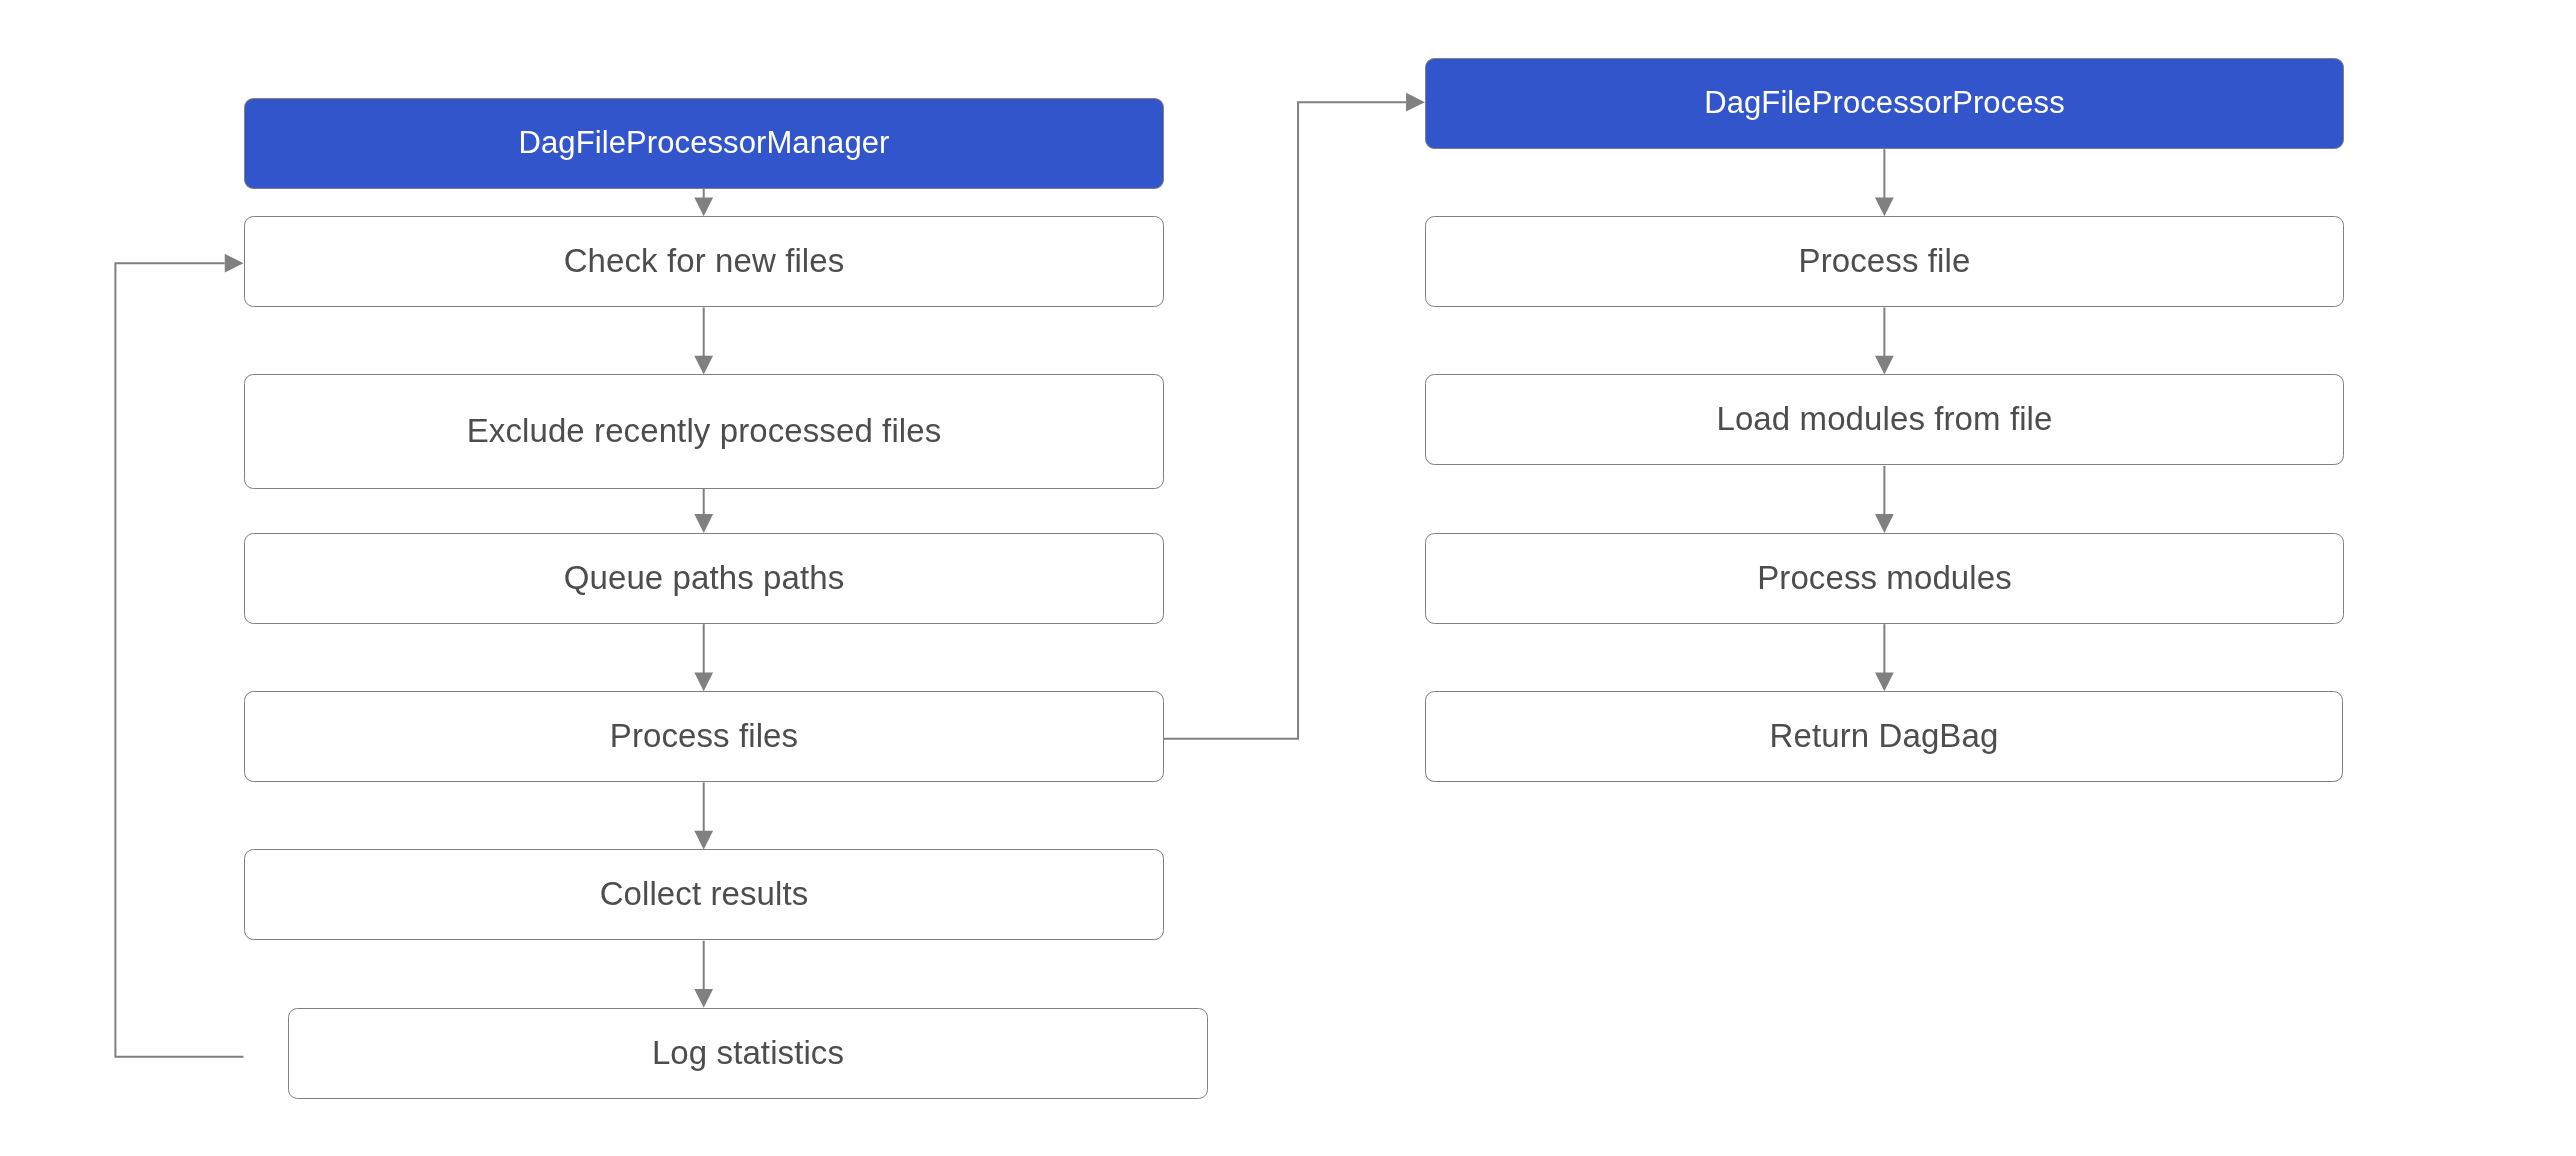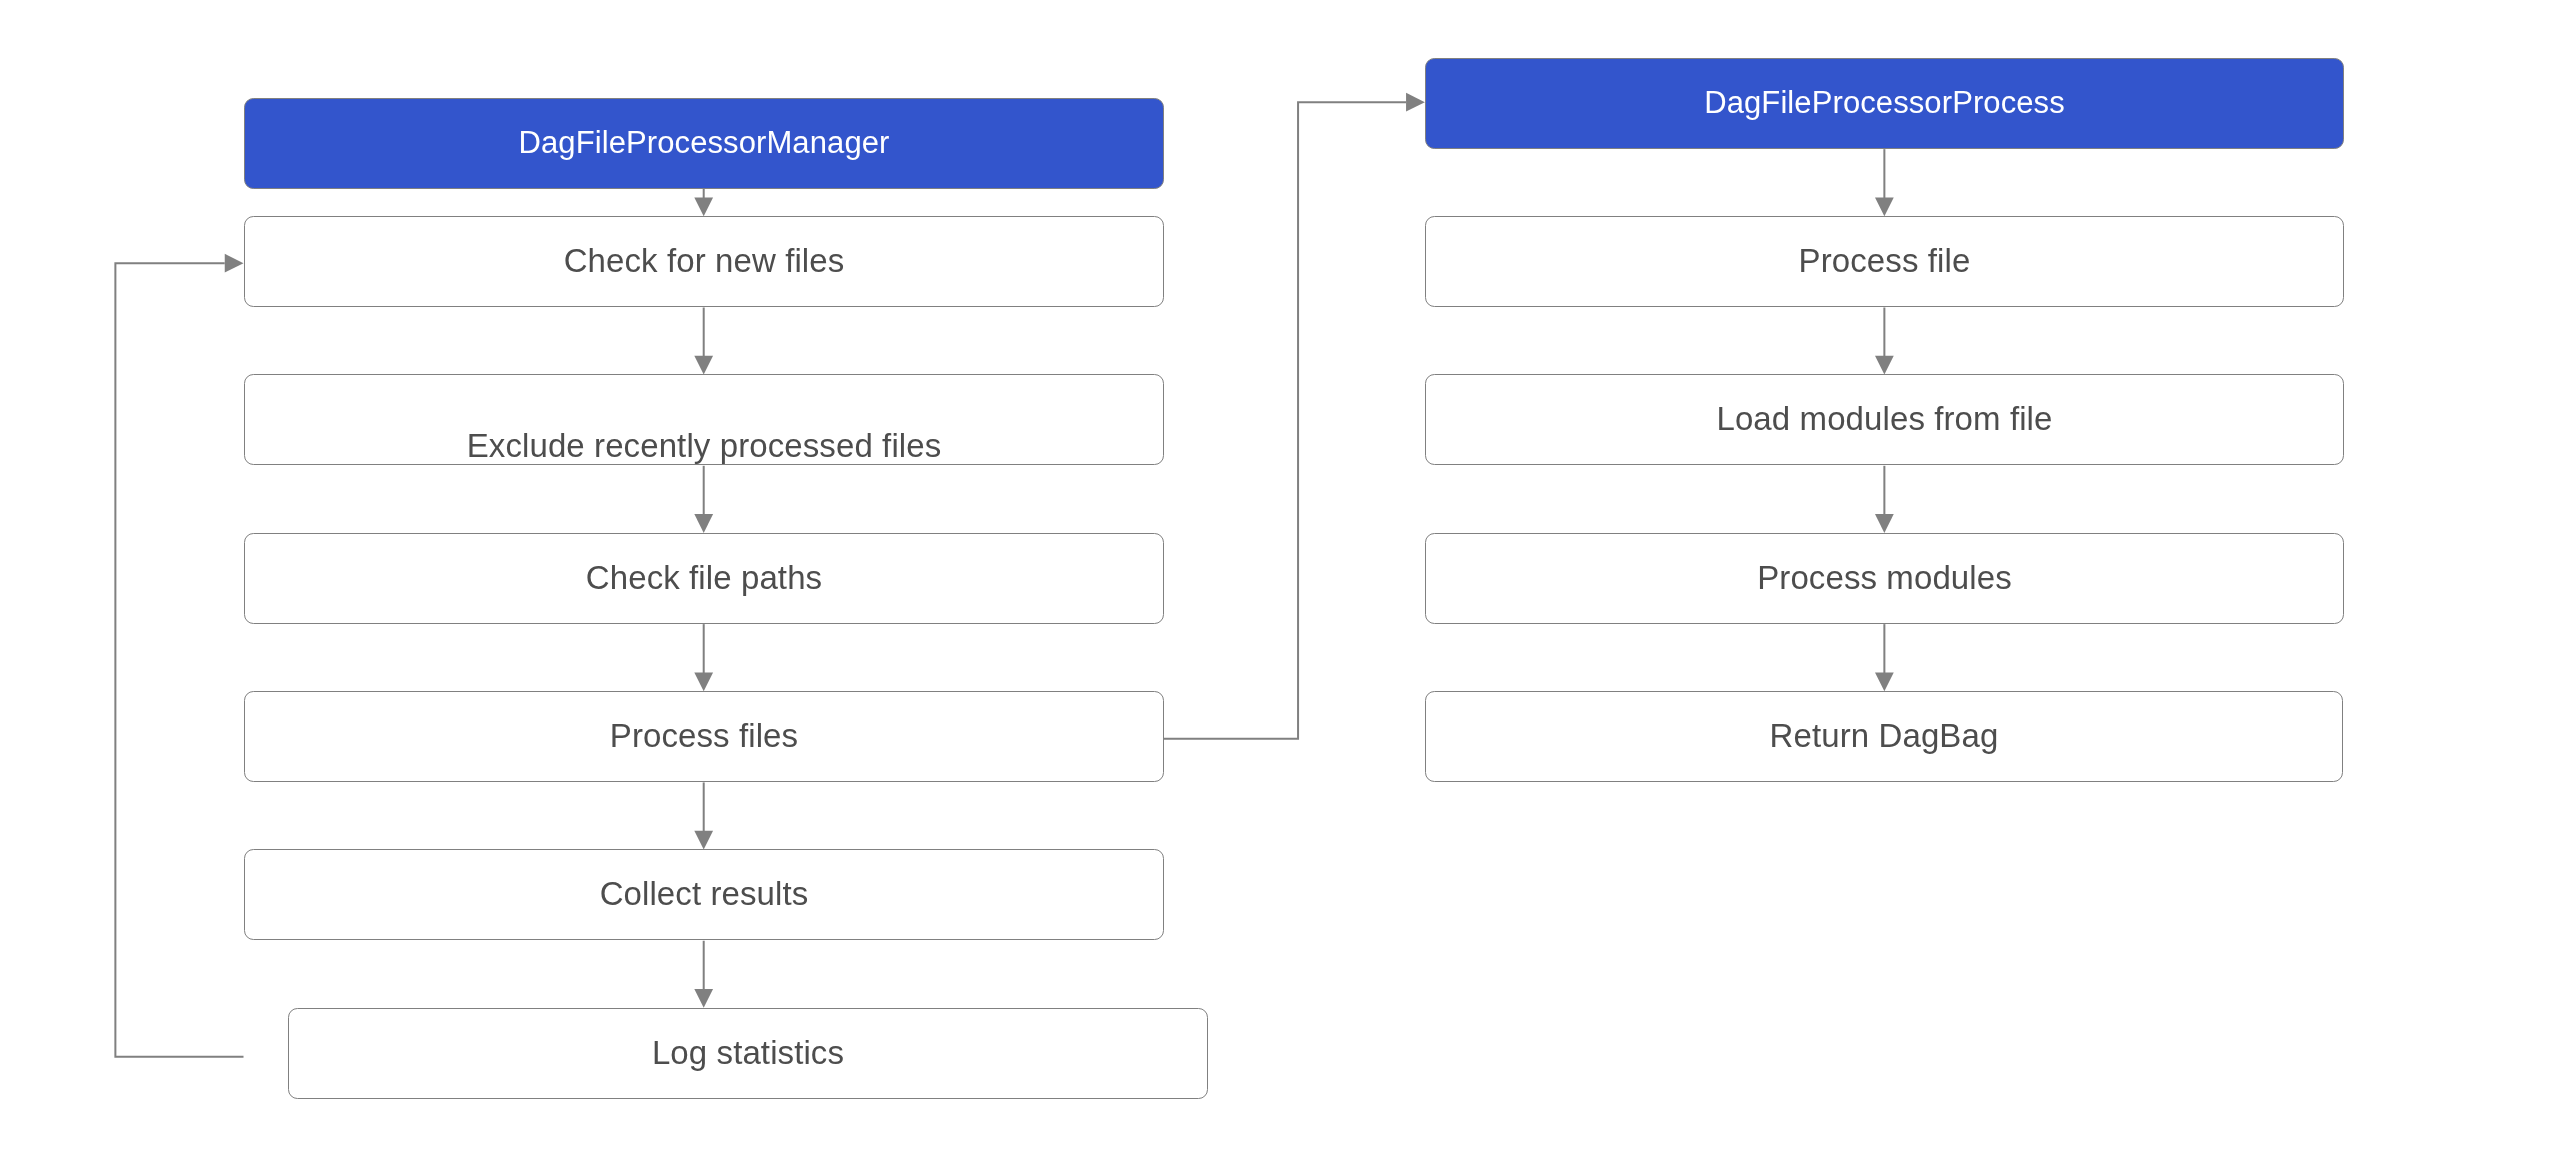--- a/index.html
+++ b/index.html
@@ -124,26 +124,26 @@
   </svg>
 
   <div class="node node-header" style="left:244px; top:58px; width:920px; height:91px;margin-top:40px;">
     <span class="node-label">DagFileProcessorManager</span>
   </div>
 
   <div class="node node-step" style="left:244px; top:216px; width:920px; height:91px;">
     <span class="node-label">Check for new files</span>
   </div>
 
-  <div class="node node-step" style="left:244px; top:374px; width:920px; height:91px;align-items:flex-end;">
+  <div class="node node-step" style="left:244px; top:374px; width:920px; height:115px;">
     <span class="node-label">Exclude recently processed files</span>
   </div>
 
   <div class="node node-step" style="left:244px; top:533px; width:920px; height:91px;">
-    <span class="node-label">Check file paths</span>
+    <span class="node-label">Queue paths paths</span>
   </div>
 
   <div class="node node-step" style="left:244px; top:691px; width:920px; height:91px;">
     <span class="node-label">Process files</span>
   </div>
 
   <div class="node node-step" style="left:244px; top:849px; width:920px; height:91px;">
     <span class="node-label">Collect results</span>
   </div>
 

